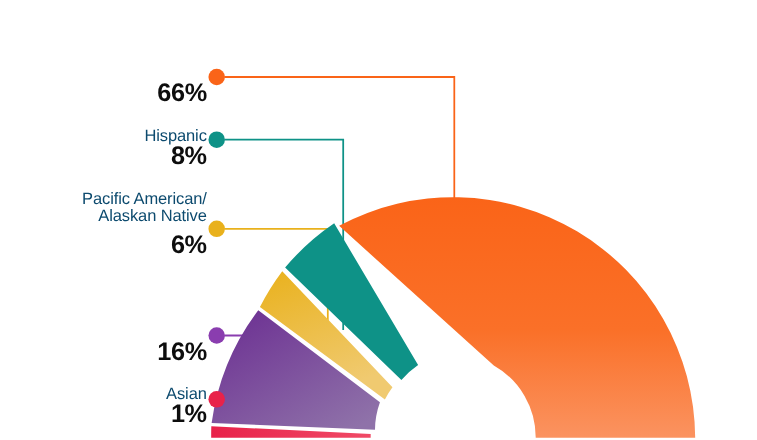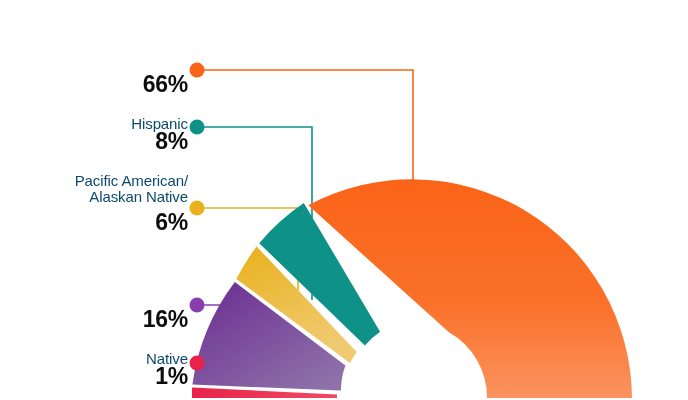--- a/index.html
+++ b/index.html
@@ -146,21 +146,21 @@
     <span class="legend-label">Pacific American/
 Alaskan Native</span>
   </div>
 
   <div class="legend-block lg-multi">
     <span class="legend-pct">6%</span>
   </div>
 
   <div class="legend-block lg-anglo">
     <span class="legend-pct">16%</span>
-    <span class="legend-label">Native</span>
+    <span class="legend-label">Asian</span>
   </div>
 
   <div class="legend-block lg-prefer">
     <span class="legend-pct">1%</span>
     
   </div>
 
 </div>
 
 </body></html>

